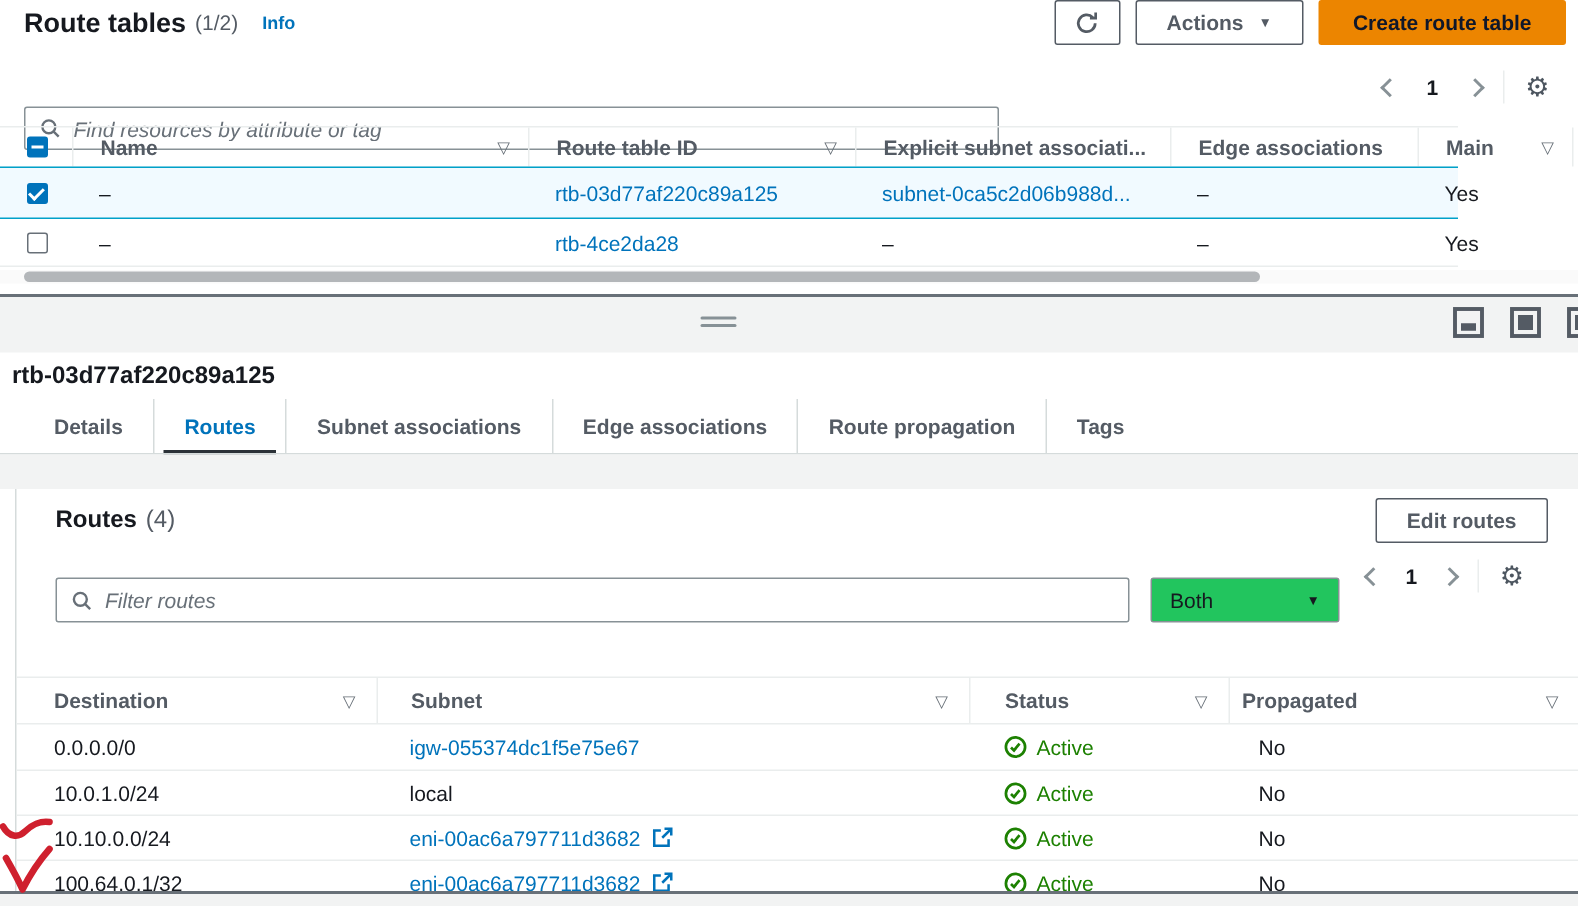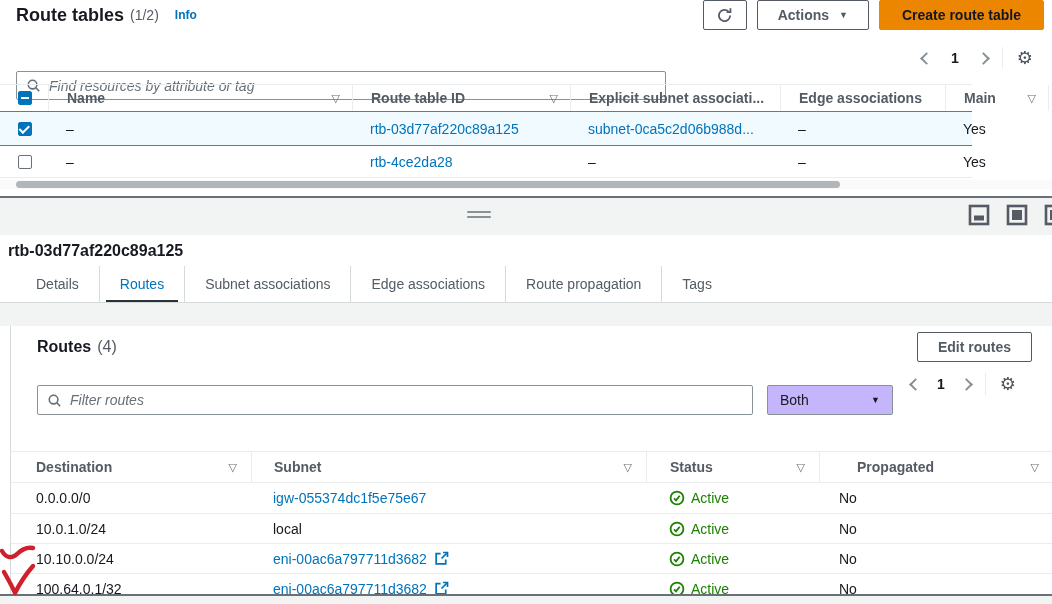--- a/index.html
+++ b/index.html
@@ -71,49 +71,49 @@
   .split-strip{position:absolute; left:0; top:198px; width:1052px; height:37px; background:var(--gutter);}
   .drag-handle{position:absolute; left:467px; top:13px; width:24px; cursor:row-resize;}
   .drag-handle i{display:block; height:2px; background:#879196; border-radius:1px; margin-bottom:3px;}
   .panel-icons{position:absolute; right:-14px; top:6px; display:flex; gap:16px;}
   .picon{width:22px; height:22px; cursor:pointer;}
 
   
   .panel-title{position:absolute; left:8px; top:242px; font-size:16px; font-weight:700; color:var(--txt);}
   .tabs{position:absolute; left:16px; top:266px; height:36px; display:flex; align-items:center;}
   .tab{position:relative; padding:0 20px; height:36px; display:flex; align-items:center;
-      font-weight:400; font-size:14px; color:var(--hdrtx); cursor:pointer; white-space:nowrap;}
+      font-weight:700; font-size:14px; color:var(--hdrtx); cursor:pointer; white-space:nowrap;}
   .tab + .tab{border-left:1px solid var(--bd2);}
   .tab.active{color:var(--link);}
   .tab.active::after{content:""; position:absolute; left:6px; right:6px; bottom:-1px; height:3px; background:#2b3137;}
   .tabbar-line{position:absolute; left:0; top:302px; width:1052px; height:1px; background:var(--bd2);}
   .panel-gutter{position:absolute; left:0; top:303px; width:1052px; height:23px; background:var(--gutter);}
 
   
   .card{position:absolute; left:10px; top:326px; width:1042px; height:270px; background:#fff; border-left:1px solid var(--bd2);}
   .card-head{position:absolute; left:26px; right:20px; top:6px; height:30px; display:flex; align-items:center;}
   .sec-title{font-size:16px; font-weight:700;}
   .sec-count{font-size:16px; font-weight:400; color:var(--hdrtx); margin-left:6px;}
   .edit-btn{margin-left:auto;}
   .filter-row{position:absolute; left:26px; right:20px; top:43px; height:46px; display:flex; align-items:flex-end;}
   .filter-box{width:716px; height:30px;}
   .select{width:126px; height:30px; border:1px solid #879196; border-radius:2px; display:flex; align-items:center;
-      padding:0 12px; margin-left:14px; cursor:pointer; background:#c4b5fd;}
+      padding:0 12px; margin-left:14px; cursor:pointer; background:#22c55e;}
   .select .val{font-size:14px; color:var(--txt);}
   .select .caret{margin-left:auto; color:var(--txt);}
   .pager-card{position:absolute; left:900px; top:49px;}
   .pager-card .page-num{margin:0 17px;}
 
   .t2{position:absolute; left:0; top:125px; width:1042px;text-align:center;}
   .t2-grid{display:grid; grid-template-columns:240px 395px 173px 1fr;}
   .t2-head{height:32px; border-top:1px solid var(--bd); border-bottom:1px solid var(--bd);}
   .t2 .th{padding-left:25px;}
   .t2 .th:nth-child(2){padding-left:22px;}
   .t2 .th:nth-child(3){padding-left:23px;}
-  .t2 .th:nth-child(4){padding-left:37px;}
+  .t2 .th:nth-child(4){padding-left:8px;}
   .t2 .sort{margin-right:14px;}
   .t2-row{height:30px;}
   .t2-row .cell{display:flex; align-items:center; white-space:nowrap; overflow:hidden; font-size:14px;}
   .t2-row .cell:nth-child(1){padding-left:25px;}
   .t2-row .cell:nth-child(2){padding-left:22px;}
   .t2-row .cell:nth-child(3){padding-left:23px;}
   .t2-row .cell:nth-child(4){padding-left:20px;}
   .t2-row + .t2-row{border-top:1px solid var(--bd);}
   .status{display:inline-flex; align-items:center; gap:6px; color:var(--green);}
   .ext{margin-left:7px; display:inline-flex;}

